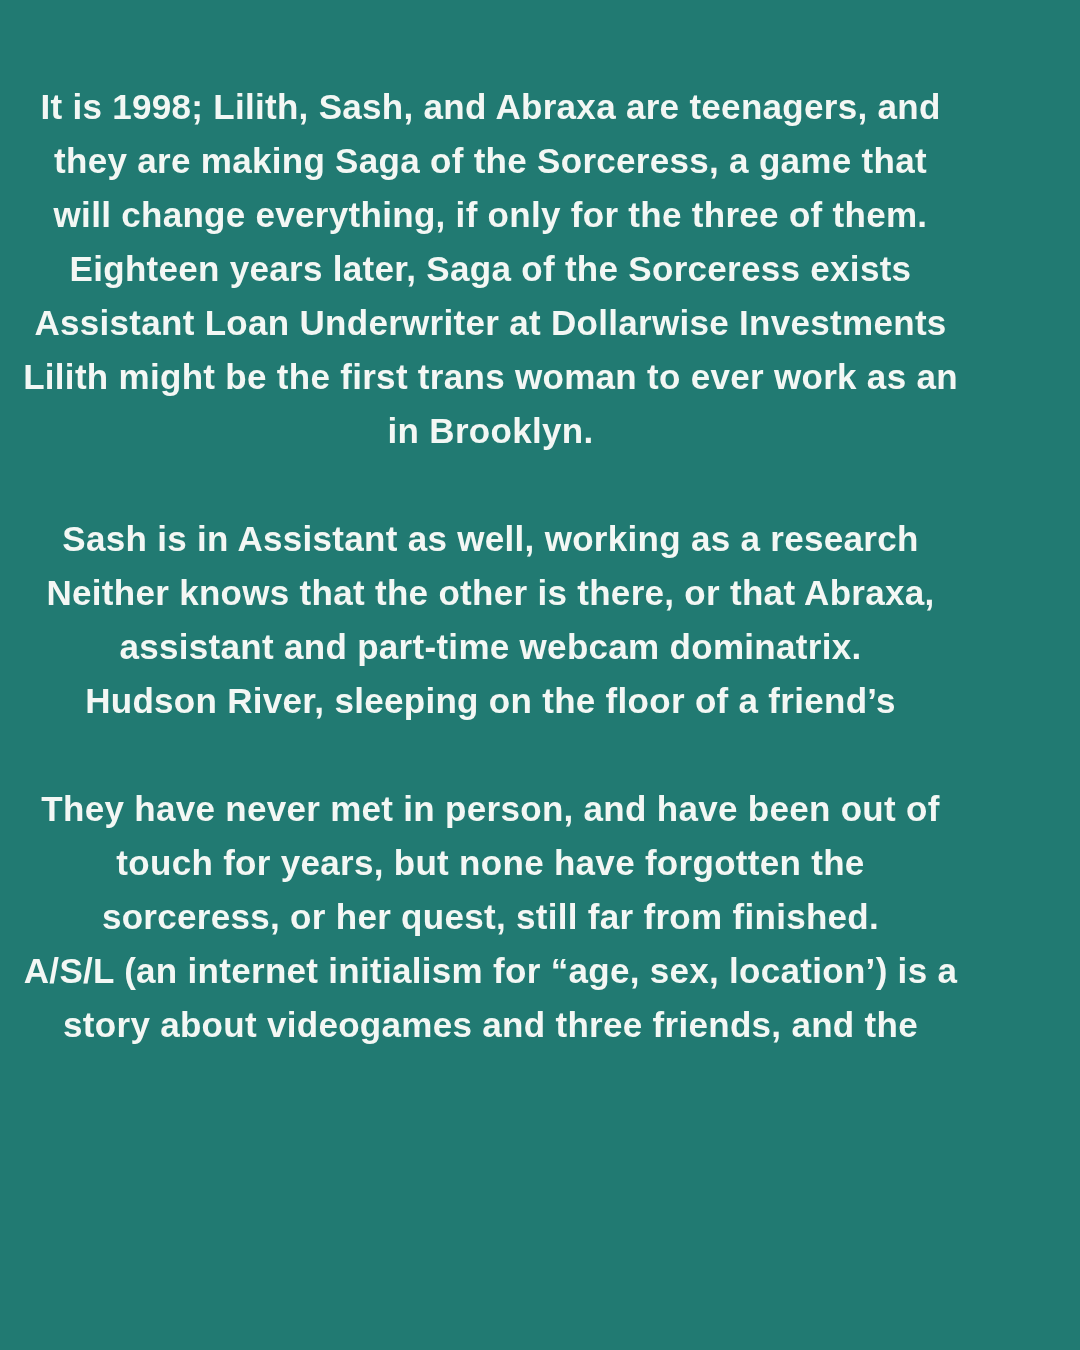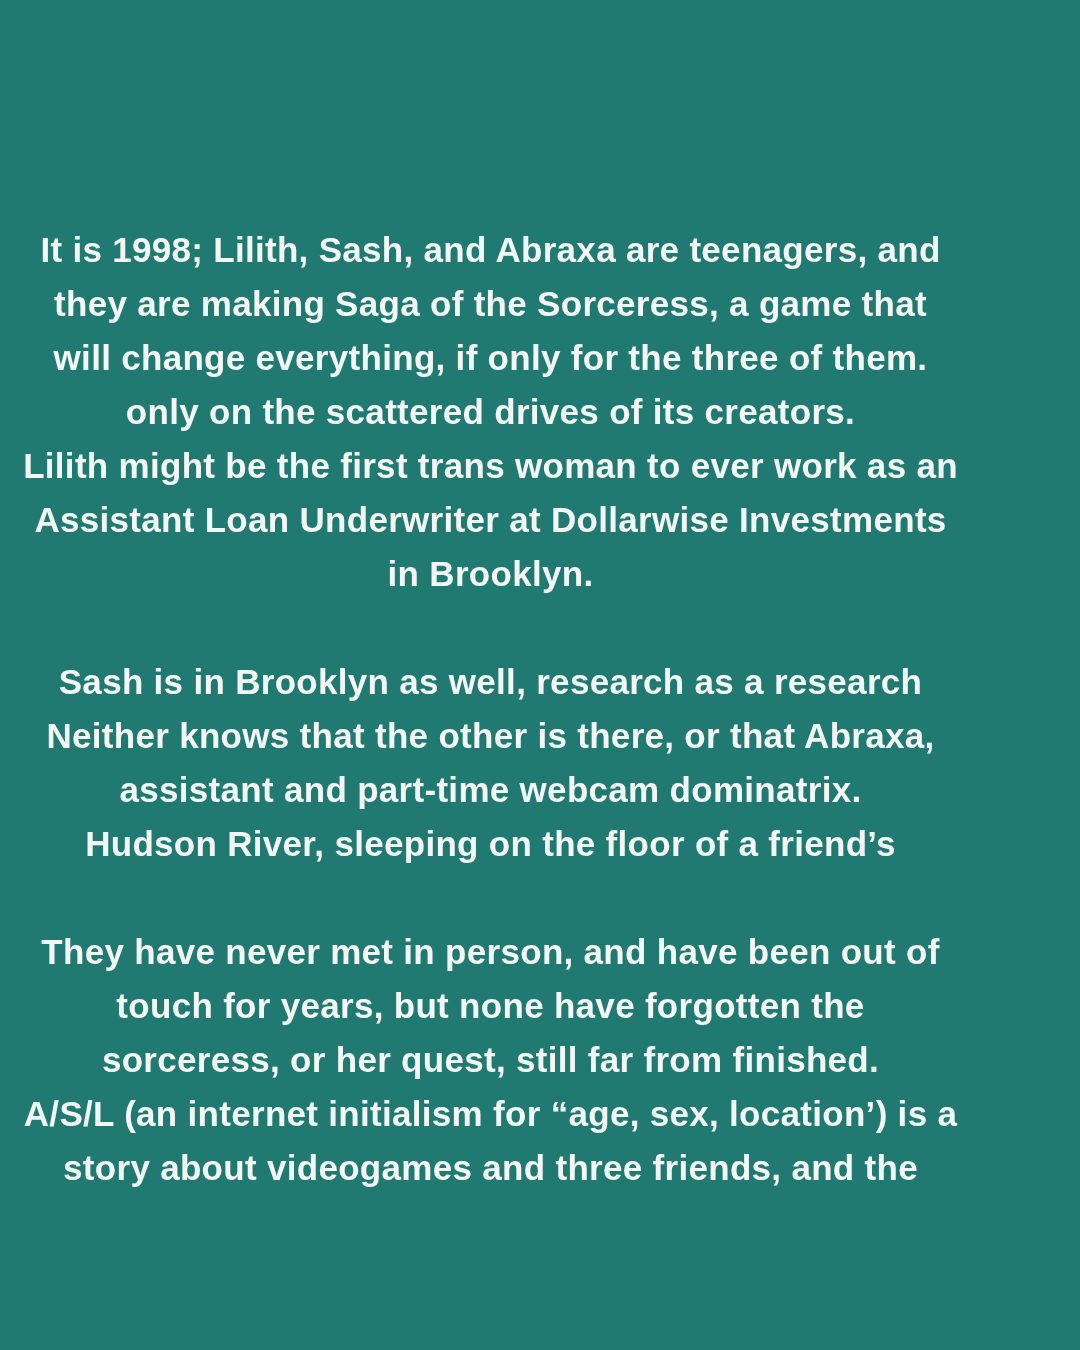--- a/index.html
+++ b/index.html
@@ -11,21 +11,21 @@
     height: 1350px;
     background: var(--bg, #217A72);
     overflow: hidden;
     font-family: "Liberation Sans", "DejaVu Sans", sans-serif;
   }
   .canvas {
     width: 981px;
     height: 1350px;
     display: flex;
     justify-content: center;
-    align-items: center;
+    align-items: flex-start;
     box-sizing: border-box;
     padding-top: 80px;
   }
   .text-block {
     width: 1010px;
     text-align: center;
     color: var(--fg, #F3F7F4);
     font-size: 35px;
     font-weight: 600;
     line-height: 54px;
@@ -44,27 +44,27 @@
 </style>
 </head>
 <body style="--bg: #217A72; --fg: #F3F7F4;">
 
 <div class="canvas">
   <div class="text-block">
       <p class="paragraph">
         <span class="line">It is 1998; Lilith, Sash, and Abraxa are teenagers, and</span>
         <span class="line">they are making Saga of the Sorceress, a game that</span>
         <span class="line">will change everything, if only for the three of them.</span>
-        <span class="line">only on the scattered drives of its creators.</span>
+        <span class="line">Eighteen years later, Saga of the Sorceress exists</span>
+        <span class="line">Assistant Loan Underwriter at Dollarwise Investments</span>
         <span class="line">Lilith might be the first trans woman to ever work as an</span>
-        <span class="line">Assistant Loan Underwriter at Dollarwise Investments</span>
         <span class="line">in Brooklyn.</span>
       </p>
       <p class="paragraph">
-        <span class="line">Sash is in Brooklyn as well, research as a research</span>
+        <span class="line">Sash is in Assistant as well, working as a research</span>
         <span class="line">Neither knows that the other is there, or that Abraxa,</span>
         <span class="line">assistant and part-time webcam dominatrix.</span>
         <span class="line">Hudson River, sleeping on the floor of a friend’s</span>
       </p>
       <p class="paragraph">
         <span class="line">They have never met in person, and have been out of</span>
         <span class="line">touch for years, but none have forgotten the</span>
         <span class="line">sorceress, or her quest, still far from finished.</span>
         <span class="line">A/S/L (an internet initialism for “age, sex, location’) is a</span>
         <span class="line">story about videogames and three friends, and the</span>

